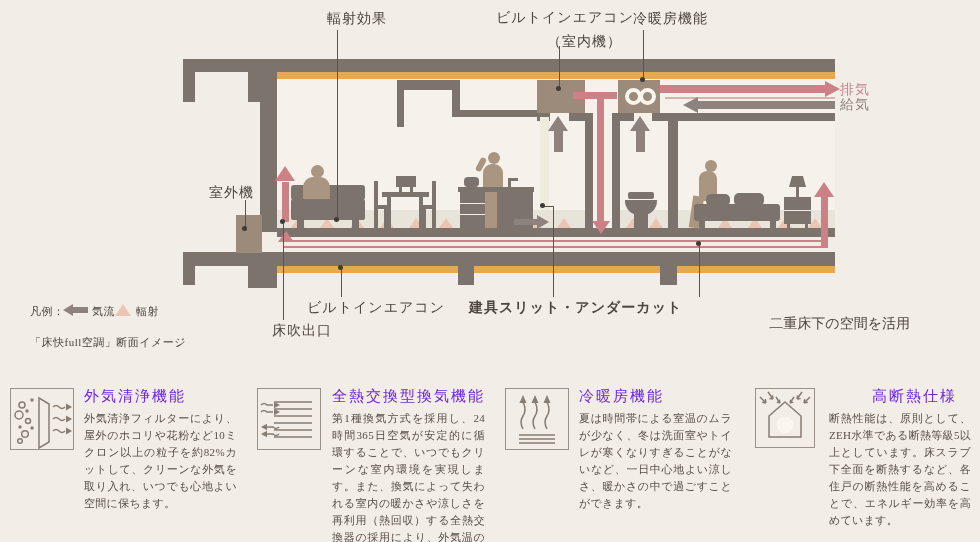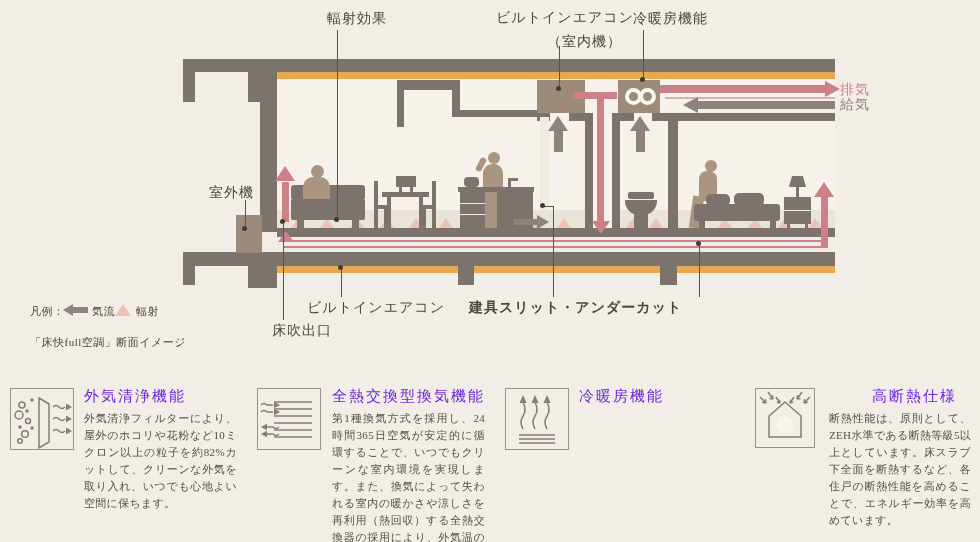--- a/index.html
+++ b/index.html
@@ -203,20 +203,21 @@
   <div class="lbl center" style="left:287px;top:10px;width:100px;">輻射効果</div>
   <div class="lbl center" style="left:496px;top:9px;width:126px;">ビルトインエアコン</div>
   <div class="lbl center" style="left:496px;top:33px;width:126px;">（室内機）</div>
   <div class="lbl center" style="left:624px;top:10px;width:84px;">冷暖房機能</div>
   <div class="lbl exh" style="left:840px;top:81px;">排気</div>
   <div class="lbl sup" style="left:840px;top:96px;">給気</div>
   <div class="lbl center" style="left:204px;top:184px;width:50px;">室外機</div>
   <div class="lbl" style="left:256px;top:322px;margin-left:16px;">床吹出口</div>
   <div class="lbl" style="left:307px;top:299px;">ビルトインエアコン</div>
   <div class="lbl" style="left:469px;top:299px;font-weight:bold;">建具スリット・アンダーカット</div>
+  <div class="lbl center" style="left:645px;top:315px;width:265px;letter-spacing:0;">二重床下の空間を活用</div>
 
   <div class="legend-txt" style="left:30px;top:287px;margin-top:48px;">「床快full空調」断面イメージ</div>
   <div class="legend-txt" style="left:30px;top:304px;">凡例：</div>
   <div class="abs" style="left:63px;top:304px;width:0;height:0;border-top:6px solid transparent;border-bottom:6px solid transparent;border-right:10px solid #8d837c;"></div>
   <div class="abs gar" style="left:73px;top:307px;width:15px;height:6px;"></div>
   <div class="legend-txt" style="left:92px;top:304px;">気流</div>
   <div class="abs" style="left:115px;top:304px;width:0;height:0;border-left:8px solid transparent;border-right:8px solid transparent;border-bottom:12px solid #edc4b4;"></div>
   <div class="legend-txt" style="left:136px;top:304px;">輻射</div>
 
   <div class="iconbox" style="left:10px;top:388px;width:62px;height:60px;">
@@ -263,20 +264,21 @@
       <path d="M13,46 H49 M13,50 H49 M13,54 H49"></path>
       <path d="M17,40 q-4,-7 0,-13 q4,-6 0,-14"></path>
         <polygon class="f" points="13.5,14 17,6 20.5,14"></polygon>
       <path d="M29,40 q-4,-7 0,-13 q4,-6 0,-14"></path>
         <polygon class="f" points="25.5,14 29,6 32.5,14"></polygon>
       <path d="M41,40 q-4,-7 0,-13 q4,-6 0,-14"></path>
         <polygon class="f" points="37.5,14 41,6 44.5,14"></polygon>
     </svg>
   </div>
   <div class="feat-title" style="left:579px;top:387px;">冷暖房機能</div>
+  <div class="feat-body" style="left:579px;top:410px;width:153px;">夏は時間帯による室温のムラが少なく、冬は洗面室やトイレが寒くなりすぎることがないなど、一日中心地よい涼しさ、暖かさの中で過ごすことができます。</div>
 
   <div class="iconbox" style="left:755px;top:388px;width:58px;height:58px;">
     <svg width="58" height="58" viewBox="0 0 58 58">
       <polygon points="29,13 45,27 45,48 13,48 13,27"></polygon>
       <circle cx="29" cy="36" r="8.5" class="w"></circle>
       <path d="M4,8 L10,14 M10,14 L6.2,13.3 M10,14 L9.3,10.2"></path>
       <path d="M12,3 L17,10 M17,10 L13.4,9.4 M17,10 L16.4,6.4"></path>
       <path d="M20,8 L24,14 M24,14 L20.8,13.1 M24,14 L23.2,10.7"></path>
       <path d="M54,8 L48,14 M48,14 L51.8,13.3 M48,14 L48.7,10.2"></path>
       <path d="M46,3 L41,10 M41,10 L44.6,9.4 M41,10 L41.6,6.4"></path>

